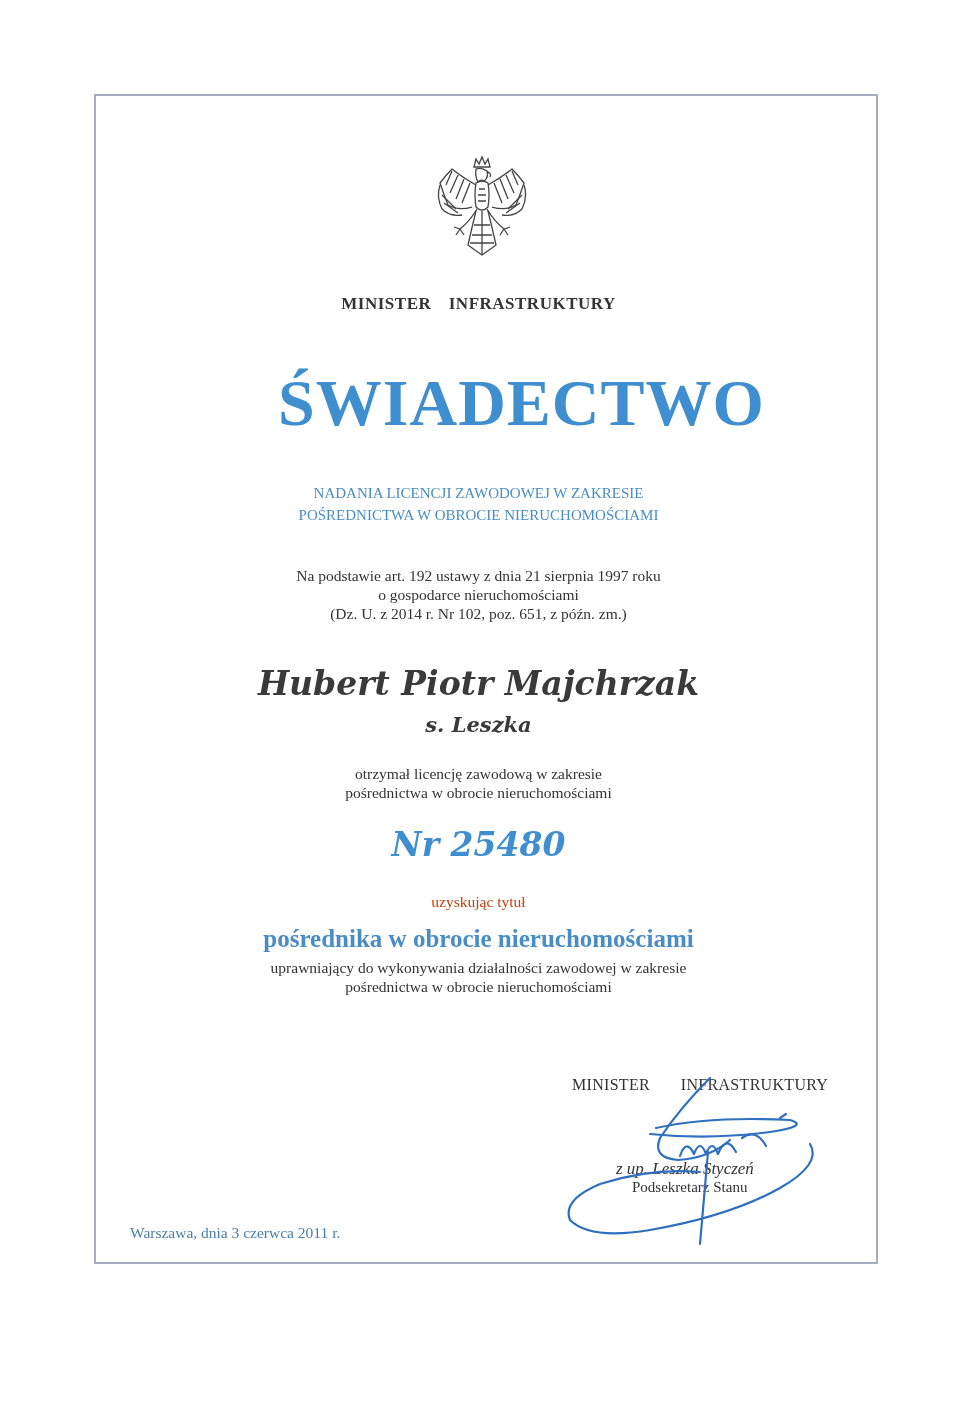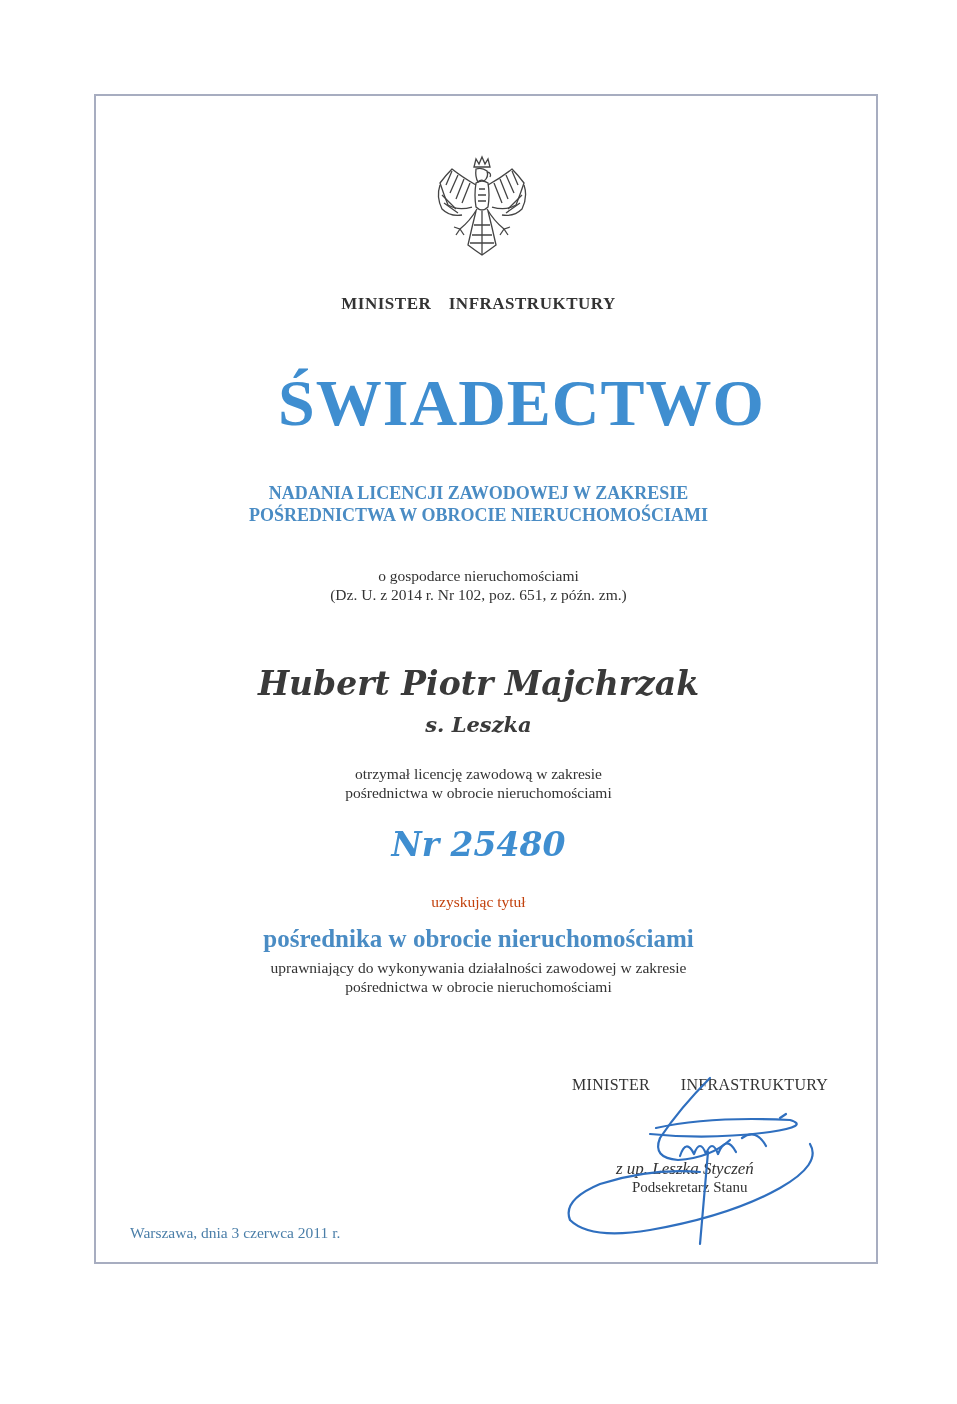--- a/index.html
+++ b/index.html
@@ -2,21 +2,21 @@
 <html><head>
   <meta charset="utf-8">
   <style>
     html, body { margin: 0; padding: 0; background: #ffffff; }
     body { width: 957px; height: 1404px; position: relative; overflow: hidden; font-family: "Liberation Serif", "DejaVu Serif", serif; color: #3a3a3a; }
     .frame { position: absolute; left: 94px; top: 94px; width: 784px; height: 1170px; border: 2px solid #a7adc0; box-sizing: border-box; }
     .abs { position: absolute; left: 0; width: 957px; text-align: center; }
     .emblem { position: absolute; left: 432px; top: 155px; width: 100px; height: 115px; }
     .minister-top { top: 294px; font-size: 17px; font-weight: bold; letter-spacing: 0.5px; color: #333; word-spacing: 4px; }
     .title { top: 370px; font-size: 66px; font-weight: bold; color: #3f8ed0; letter-spacing: 1px; line-height: 1; margin-left: 43px; }
-    .subtitle { top: 482px; font-size: 18px; font-weight: bold; color: #4a8cc4; line-height: 22px; }
+    .subtitle { top: 482px; font-size: 15px; font-weight: normal; color: #4a8cc4; line-height: 22px; }
     .legal { top: 566px; font-size: 15.5px; line-height: 19px; color: #333; }
     .name { top: 664px; font-size: 33px; font-style: italic; font-weight: bold; color: #3a3a3a; font-family: "DejaVu Serif", serif; }
     .patronymic { top: 712px; font-size: 21px; font-style: italic; font-weight: bold; color: #3a3a3a; font-family: "DejaVu Serif", serif; }
     .received { top: 764px; font-size: 15.5px; line-height: 19px; color: #333; }
     .number { top: 825px; font-size: 33px; font-style: italic; font-weight: bold; color: #3f8ed0; font-family: "DejaVu Serif", serif; }
     .gaining { top: 893px; font-size: 15.5px; color: #c2410c; }
     .titleline { top: 925px; font-size: 25px; font-weight: bold; color: #4a8cc4; }
     .entitling { top: 958px; font-size: 15.5px; line-height: 19px; color: #333; }
     .sig-block { position: absolute; left: 560px; top: 1072px; width: 280px; }
     .sig-minister { position: absolute; left: 12px; top: 4px; font-size: 16px; color: #333; letter-spacing: 0.3px; word-spacing: 6px; white-space: nowrap; }
@@ -63,20 +63,21 @@
 <div class="abs minister-top" style="white-space:pre;">MINISTER  INFRASTRUKTURY</div>
 
 <div class="abs title">ŚWIADECTWO</div>
 
 <div class="abs subtitle">
   <div>NADANIA LICENCJI ZAWODOWEJ W ZAKRESIE</div>
   <div>POŚREDNICTWA W OBROCIE NIERUCHOMOŚCIAMI</div>
 </div>
 
 <div class="abs legal">
+  <div>Na podstawie art. 192 ustawy z dnia 21 sierpnia 1997 roku</div>
   <div>o gospodarce nieruchomościami</div>
   <div>(Dz. U. z 2014 r. Nr 102, poz. 651, z późn. zm.)</div>
 </div>
 
 <div class="abs name">Hubert Piotr Majchrzak</div>
 <div class="abs patronymic">s. Leszka</div>
 
 <div class="abs received">
   <div>otrzymał licencję zawodową w zakresie</div>
   <div>pośrednictwa w obrocie nieruchomościami</div>

